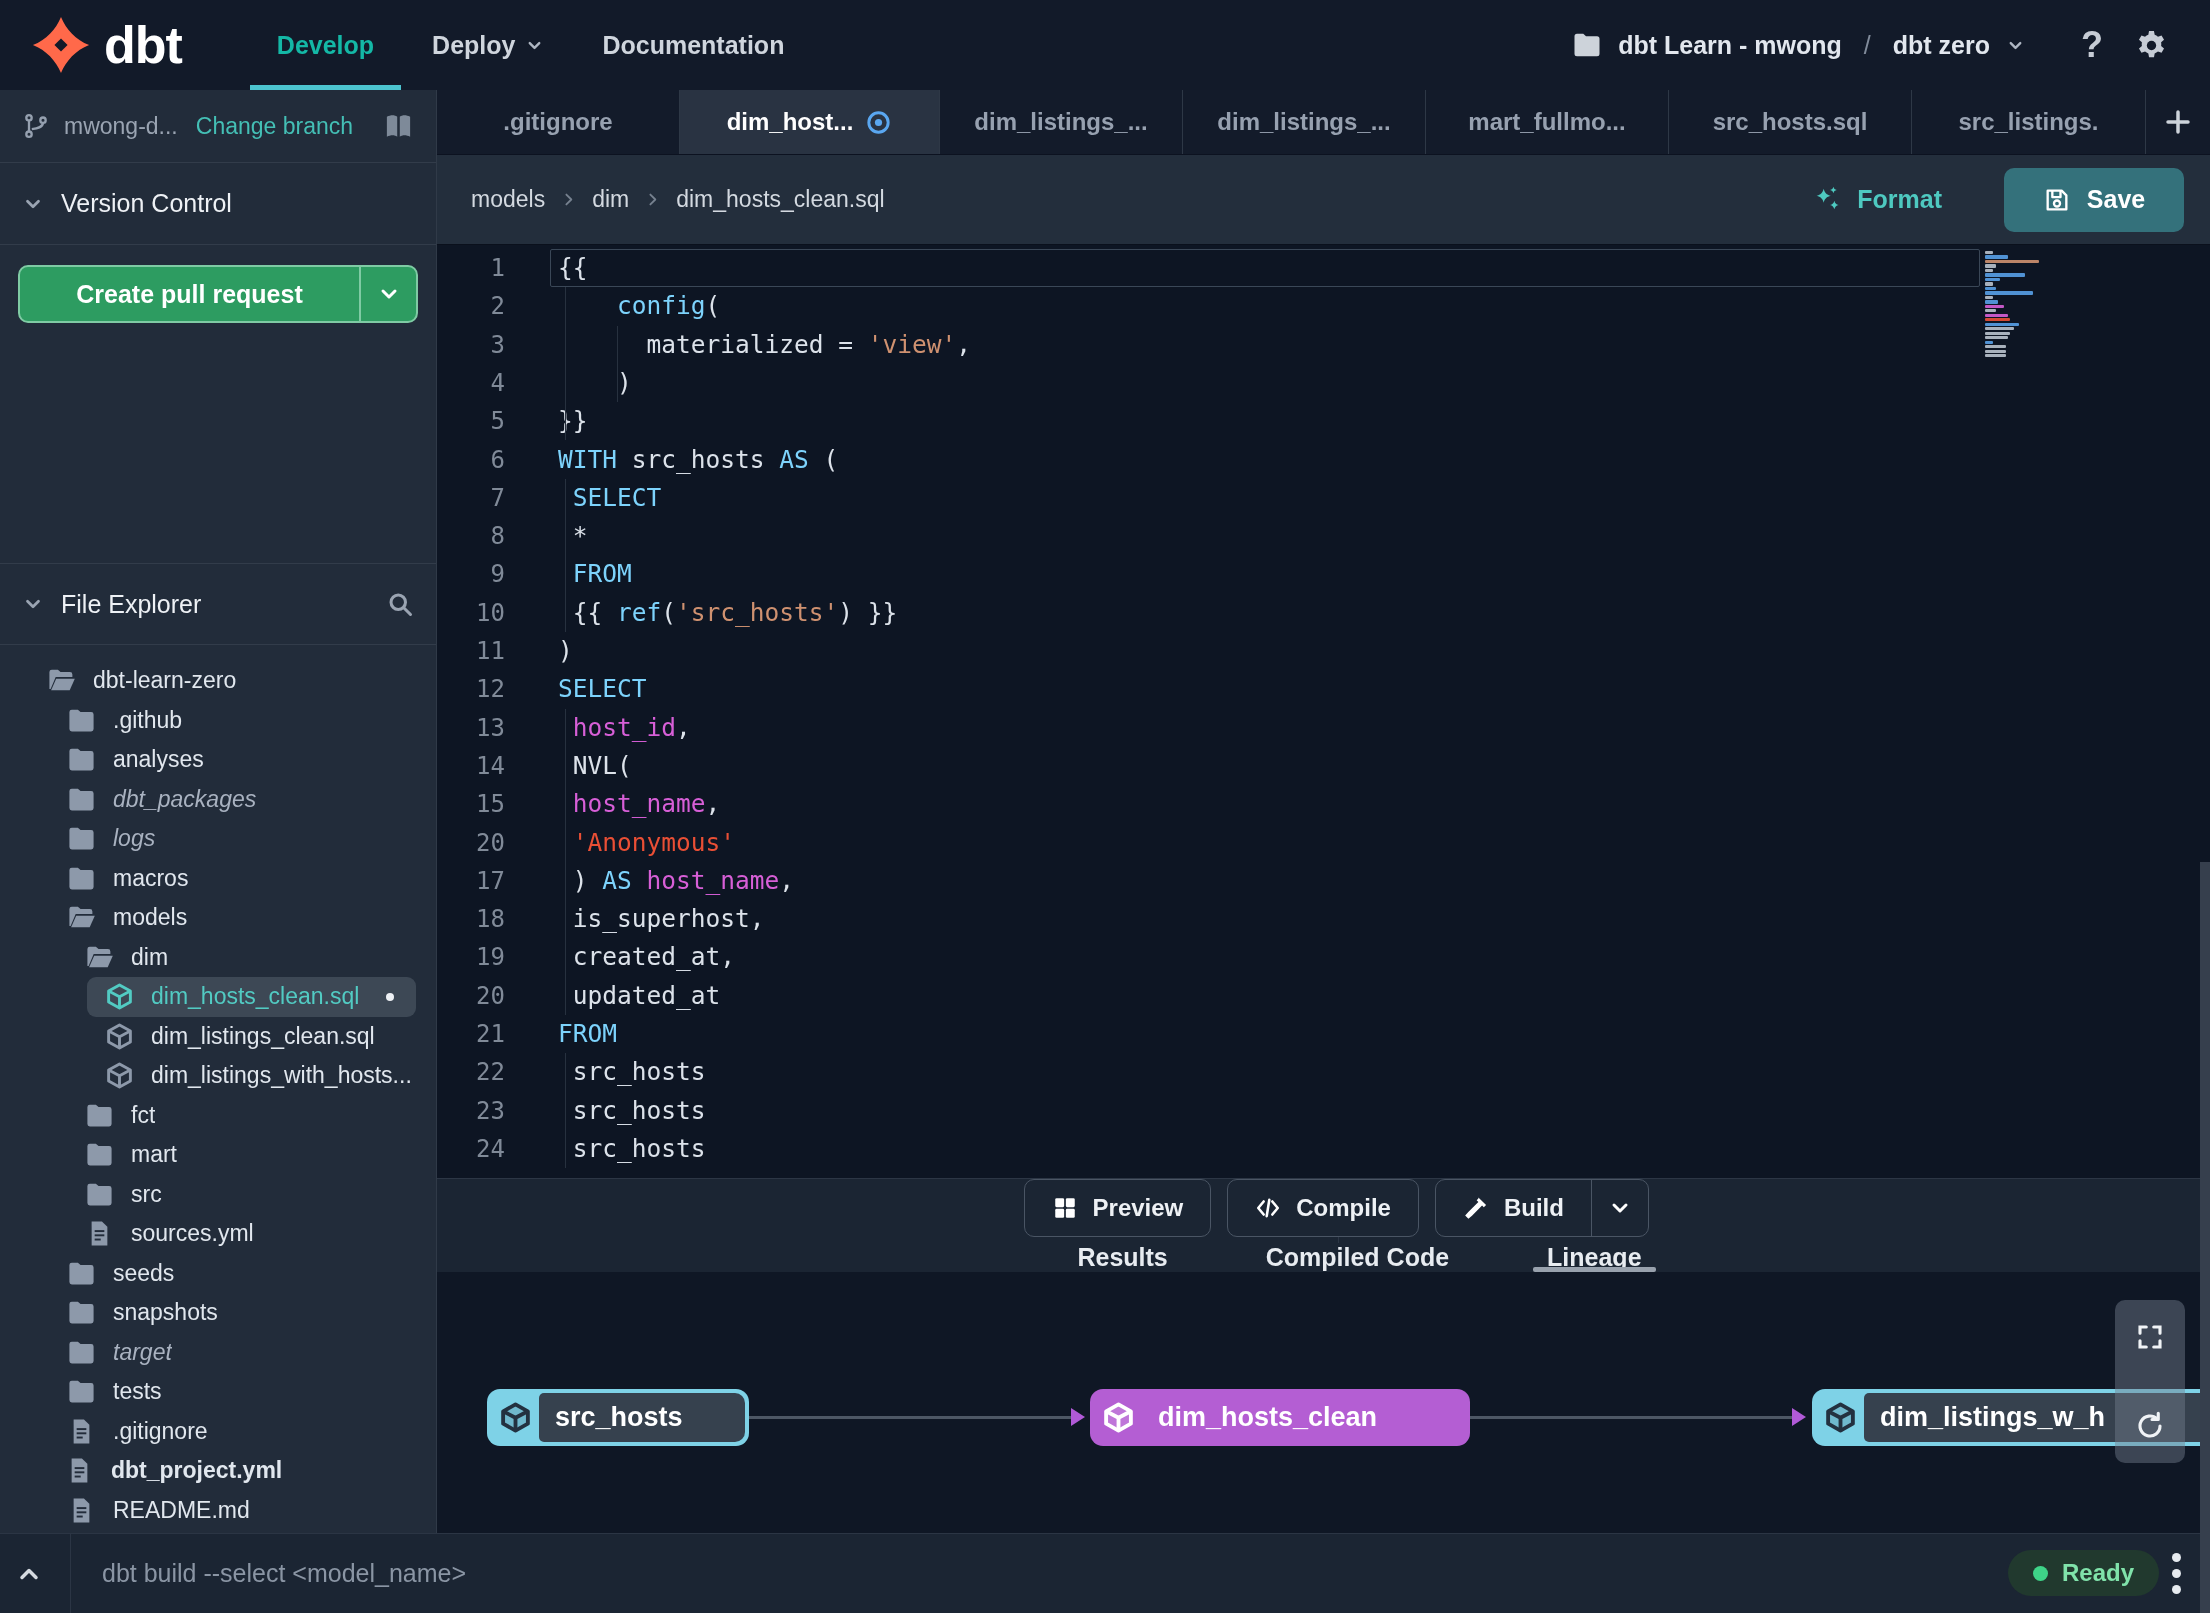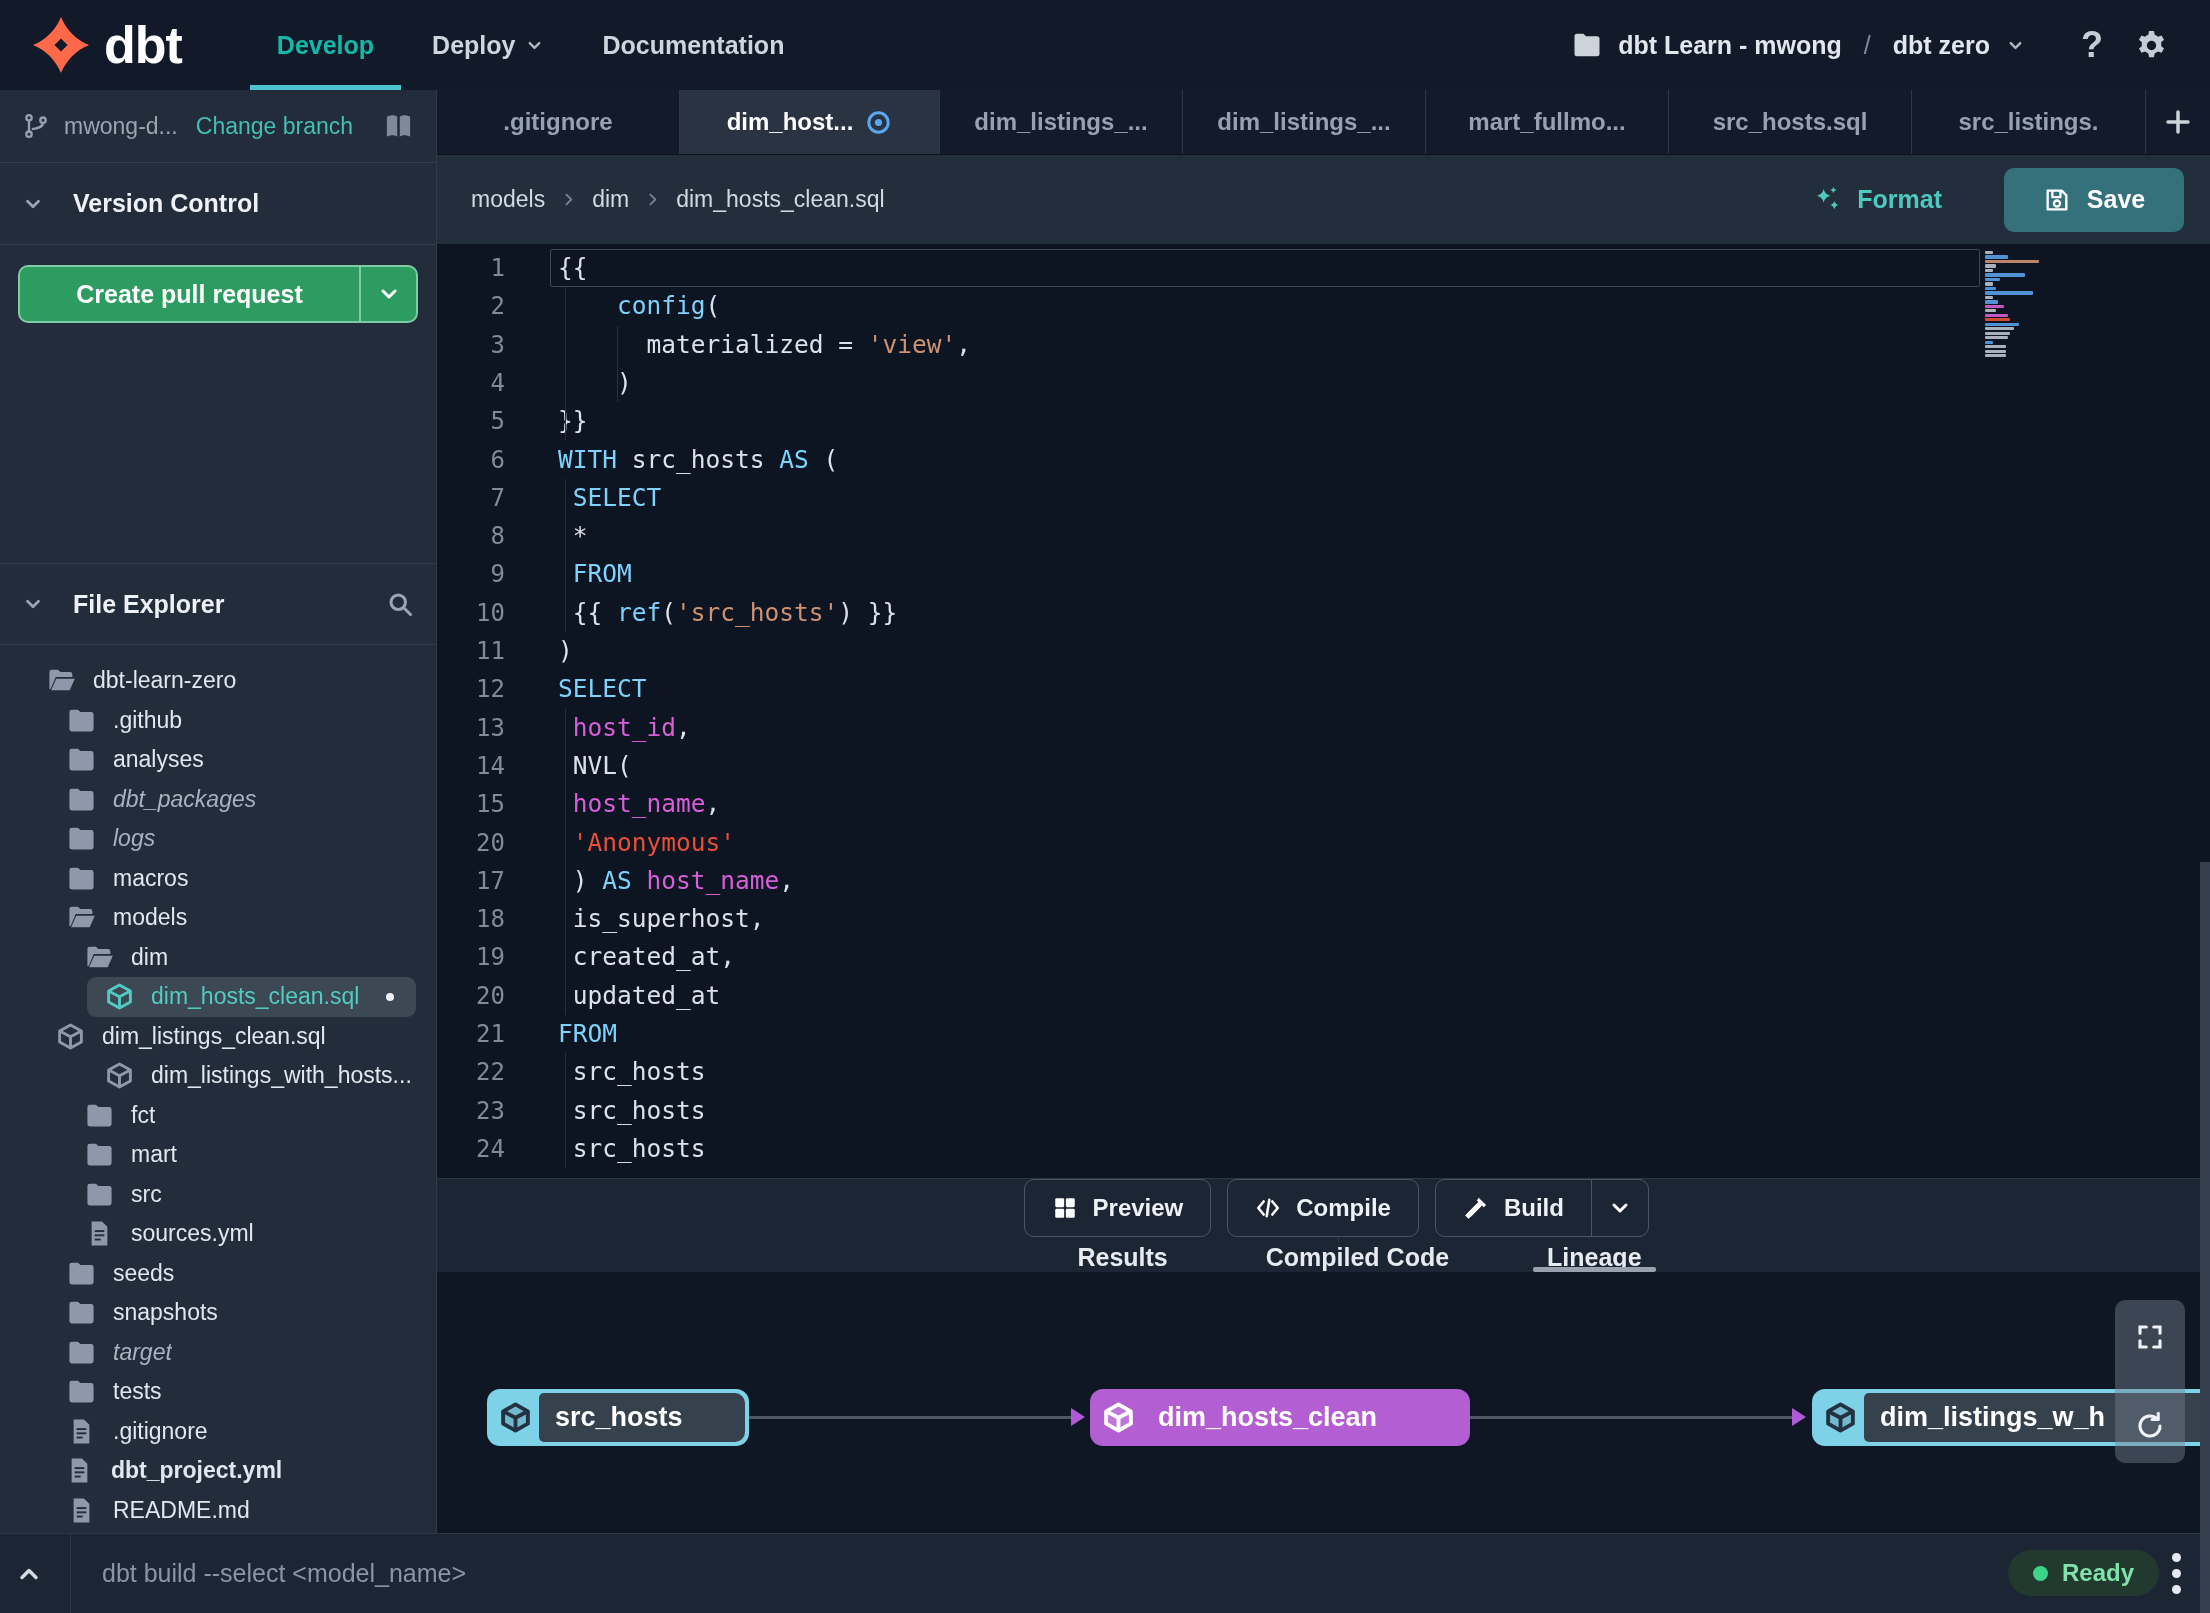--- a/index.html
+++ b/index.html
@@ -30,21 +30,21 @@
   
   .sidebar{position:absolute;top:90px;left:0;width:437px;height:1443px;background:#222c3a;border-right:1px solid #303a48;box-sizing:border-box;z-index:10;}
   .branch-row{height:72px;display:flex;align-items:center;padding:0 22px;border-bottom:1px solid #323c4a;}
   .branch-row .gb{color:#95a0af}.branch-row .gb svg{width:28px;height:28px;}
   .branch-name{color:#9aa4b2;font-size:23px;margin-left:14px;}
   .change-branch{color:#44bfb5;font-size:23px;margin-left:18px;cursor:pointer;}
   .book{margin-left:auto;color:#7e8a99;}
   .book svg{width:31px;height:31px;}
   .vc-header{height:81px;display:flex;align-items:center;padding:0 22px;border-bottom:1px solid #323c4a;}
   .sec-chev{color:#9aa4b2}.sec-chev svg{width:22px;height:22px;}
-  .sec-title{font-size:25px;font-weight:700;color:#eef1f5;margin-left:29px;}
+  .sec-title{font-size:25px;font-weight:400;color:#eef1f5;margin-left:17px;}
   .pr-btn{margin:20px 18px 0 18px;height:58px;display:flex;border-radius:10px;overflow:hidden;border:2px solid #7fcba4;background:#2d9c61;cursor:pointer;box-sizing:border-box;}
   .pr-main{flex:1;display:flex;align-items:center;justify-content:center;color:#fff;font-size:25px;font-weight:600;}
   .pr-sep{width:2px;background:#7fcba4;}
   .pr-chev{width:55px;display:flex;align-items:center;justify-content:center;color:#fff;}
   .pr-chev svg{width:24px;height:24px;}
   .fe-header{position:absolute;top:473px;left:0;right:0;height:82px;border-top:1px solid #323c4a;border-bottom:1px solid #323c4a;display:flex;align-items:center;padding:0 22px;box-sizing:border-box;}
   .fe-search{margin-left:auto;color:#9aa4b2;cursor:pointer;}
   .fe-search svg{width:28px;height:28px;}
   .tree{position:absolute;top:563px;left:0;right:0;bottom:0;overflow:hidden;padding-top:8px;}
   .titem{height:39.5px;display:flex;align-items:center;font-size:23px;color:#e1e7ee;cursor:pointer;box-sizing:border-box;}
@@ -311,21 +311,21 @@
         <div class="titem selected" style="padding-left: 17px; margin-left: 87px;">
           <span class="icon">
             <svg viewBox="0 0 24 24" fill="none" stroke="currentColor" stroke-width="2.4" stroke-linejoin="round">
               <path d="M12 2.5 21 7.5v9l-9 5-9-5v-9l9-5z"></path>
               <path d="M12 12.2 21 7.5M12 12.2 3 7.5M12 12.2V22"></path>
             </svg>
           </span>
           <span class="tlabel">dim_hosts_clean.sql</span>
           <span class="moddot"></span>
         </div>
-        <div class="titem" style="padding-left: 55px;">
+        <div class="titem" style="padding-left: 104px;">
           <span class="icon">
             <svg viewBox="0 0 24 24" fill="none" stroke="currentColor" stroke-width="2.4" stroke-linejoin="round">
               <path d="M12 2.5 21 7.5v9l-9 5-9-5v-9l9-5z"></path>
               <path d="M12 12.2 21 7.5M12 12.2 3 7.5M12 12.2V22"></path>
             </svg>
           </span>
           <span class="tlabel">dim_listings_clean.sql</span>
         </div>
         <div class="titem" style="padding-left: 104px;">
           <span class="icon">

